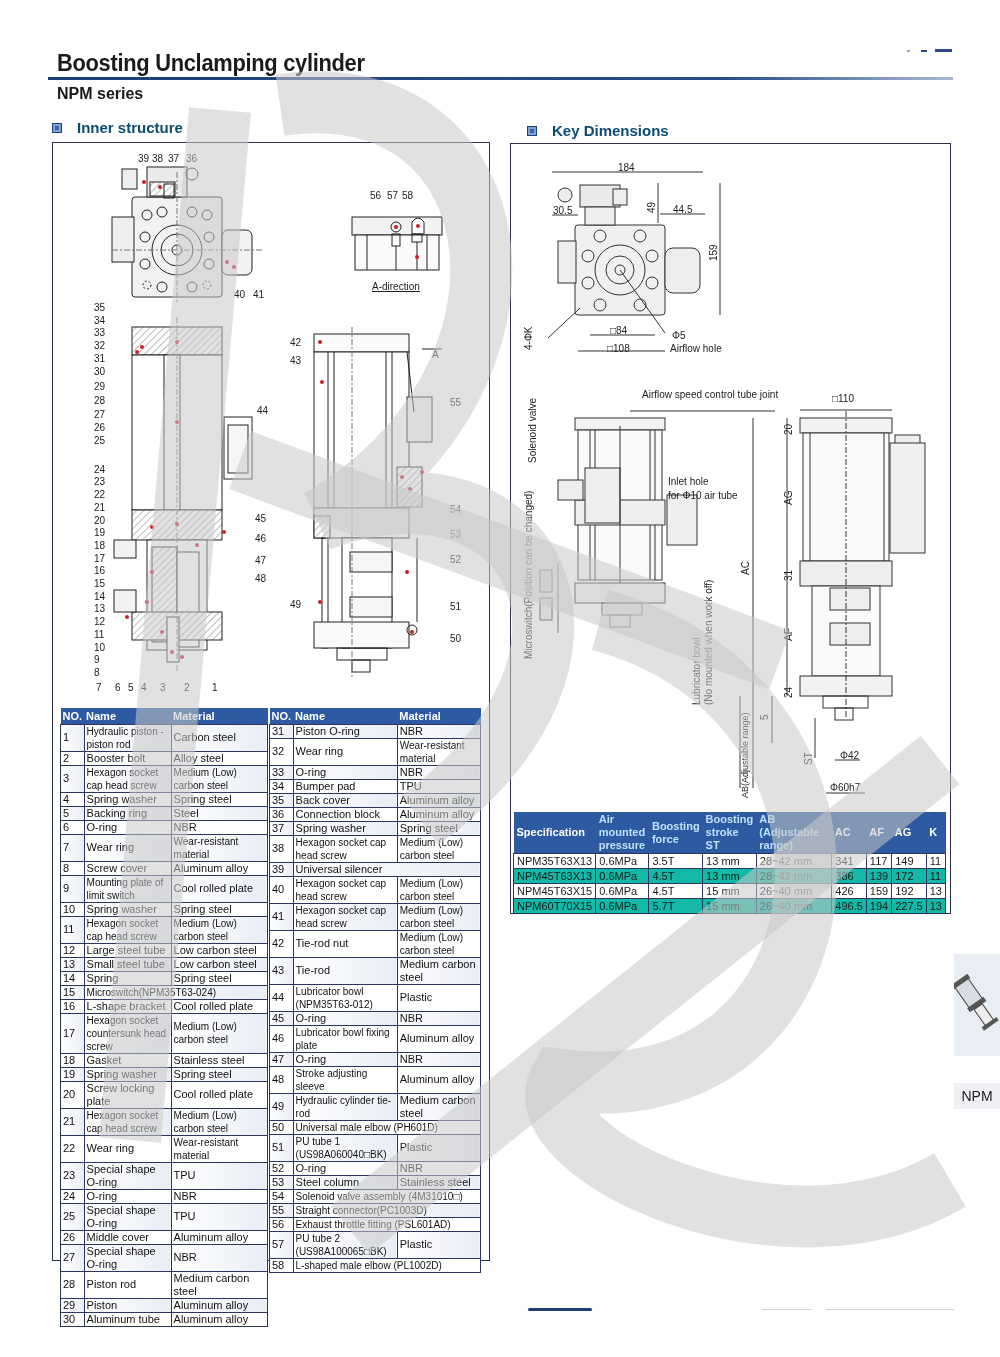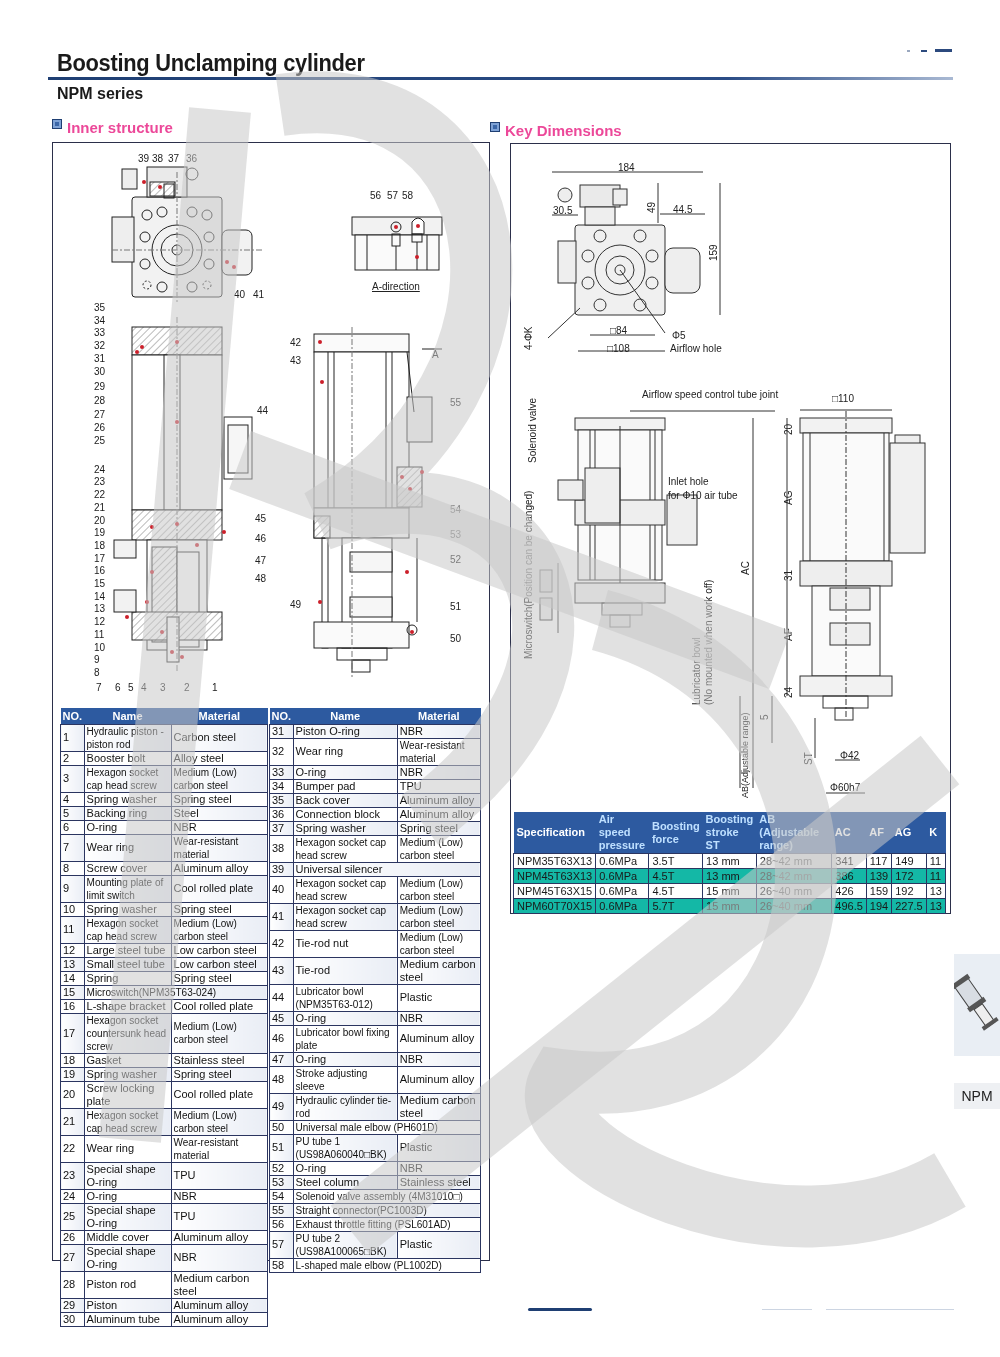--- a/index.html
+++ b/index.html
@@ -5,31 +5,31 @@
   * { box-sizing: border-box; margin: 0; padding: 0; }
   html, body { width: 1000px; height: 1357px; background: #ffffff; overflow: hidden; }
   body { position: relative; font-family: "Liberation Sans", sans-serif; color: #1a1a1a; }
 
   .page-title { position: absolute; left: 57px; top: 50px; font-size: 23px; font-weight: bold; letter-spacing: -0.3px; color: #1a1a1a; transform: scaleX(0.95); transform-origin: left; }
   .title-rule { position: absolute; left: 48px; top: 77px; width: 905px; height: 3px; background: linear-gradient(90deg, #1f3f73 0%, #2a4c86 75%, #a9b9d3 100%); }
   .top-marks { position: absolute; left: 905px; top: 48px; width: 48px; height: 6px; }
   .top-marks span { position: absolute; top: 2px; height: 2px; background: #2c4a7e; }
   .subtitle { position: absolute; left: 57px; top: 85px; font-size: 16px; font-weight: bold; color: #1a1a1a; }
 
-  .section-head { position: absolute; font-size: 15px; font-weight: bold; color: #ec4899; display: flex; align-items: flex-start; gap: 5px; }
+  .section-head { position: absolute; font-size: 15px; font-weight: bold; color: #0c4a6e; display: flex; align-items: center; gap: 15px; }
   .sq-icon { width: 10px; height: 10px; background: #3a66a8; border: 1px solid #1f3f73; box-shadow: inset 0 0 0 2px #7ea2d6; }
 
   .panel { position: absolute; border: 1px solid #2b2f4a; background: #fff; }
   #panel-inner { left: 52px; top: 142px; width: 438px; height: 1119px; }
   #panel-key { left: 510px; top: 143px; width: 441px; height: 771px; }
 
   svg text { font-family: "Liberation Sans", sans-serif; }
 
   table.parts { position: absolute; border-collapse: collapse; font-size: 11px; color: #111; }
-  table.parts th { background: #2d5aa0; color: #fff; font-weight: bold; text-align: center; padding: 0 2px; height: 16px; font-size: 11px; }
+  table.parts th { background: #2d5aa0; color: #fff; font-weight: bold; text-align: left; padding: 0 2px; height: 16px; font-size: 11px; }
   table.parts td { border: 1px solid #2b3560; padding: 0 2px; line-height: 13px; vertical-align: middle; }
   table.parts tr:nth-child(odd) td { background: linear-gradient(90deg,#ffffff,#e9edf5); }
   table.parts tr:nth-child(even) td { background: #ffffff; }
   .small { font-size: 10px; }
 
   table.spec { position: absolute; left: 513px; top: 812px; width: 433px; border-collapse: collapse; font-size: 11px; }
   table.spec th { background: #2d5aa0; color: #fff; font-weight: bold; text-align: left; padding: 1px 3px; font-size: 11px; line-height: 13px; }
   table.spec th.hl { color: #bfe0ff; }
   table.spec td { border: 1px solid #2b3560; padding: 0 3px; height: 15px; line-height: 14px; background: #fff; }
   table.spec tr.alt td { background: #14b8a6; }
@@ -50,21 +50,21 @@
   <span style="left:2px;width:3px;background:#9aa8bf"></span>
   <span style="left:16px;width:6px"></span>
   <span style="left:30px;width:17px;height:3px;top:1px"></span>
 </div>
 <div class="subtitle">NPM series</div>
 
 <div class="section-head" style="left:52px;top:119px;">
   <span class="sq-icon"></span>
   <span>Inner structure</span>
 </div>
-<div class="section-head" style="left:490px;top:122px;">
+<div class="section-head" style="left:527px;top:122px;">
   <span class="sq-icon"></span>
   <span>Key Dimensions</span>
 </div>
 
 <div class="panel" id="panel-inner"></div>
 
 <svg style="position:absolute;left:52px;top:142px;" width="438" height="560" viewBox="0 0 438 560">
   <g fill="none" stroke="#222" stroke-width="1">
 
     <rect x="80" y="55" width="90" height="100" rx="3" fill="#f2f2f2"></rect>
@@ -679,21 +679,21 @@
     <text x="258" y="577" transform="rotate(-90 258 577)">5</text>
     <text x="330" y="616">Φ42</text>
     <text x="320" y="648">Φ60h7</text>
   </g>
 </svg>
 
 <table class="spec">
   <thead>
       <tr>
     <th style="width:78px">Specification</th>
-    <th class="hl" style="width:55px">Air speed pressure</th>
+    <th class="hl" style="width:55px">Air mounted pressure</th>
     <th class="hl" style="width:46px">Boosting force</th>
     <th class="hl" style="width:53px">Boosting stroke ST</th>
     <th class="hl" style="width:98px">AB (Adjustable range)</th>
     <th style="width:31px">AC</th>
     <th style="width:22px">AF</th>
     <th style="width:30px">AG</th>
     <th style="width:16px">K</th>
   </tr>
     </thead>
   <tbody id="spec-body">

